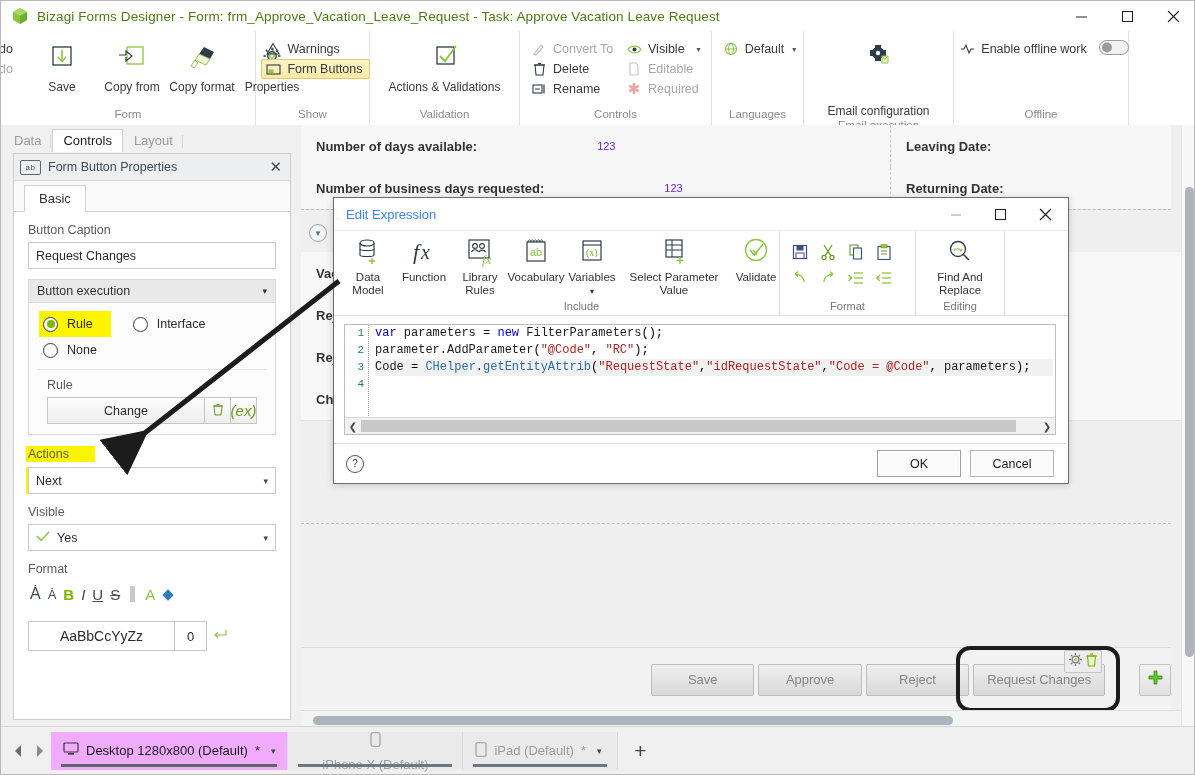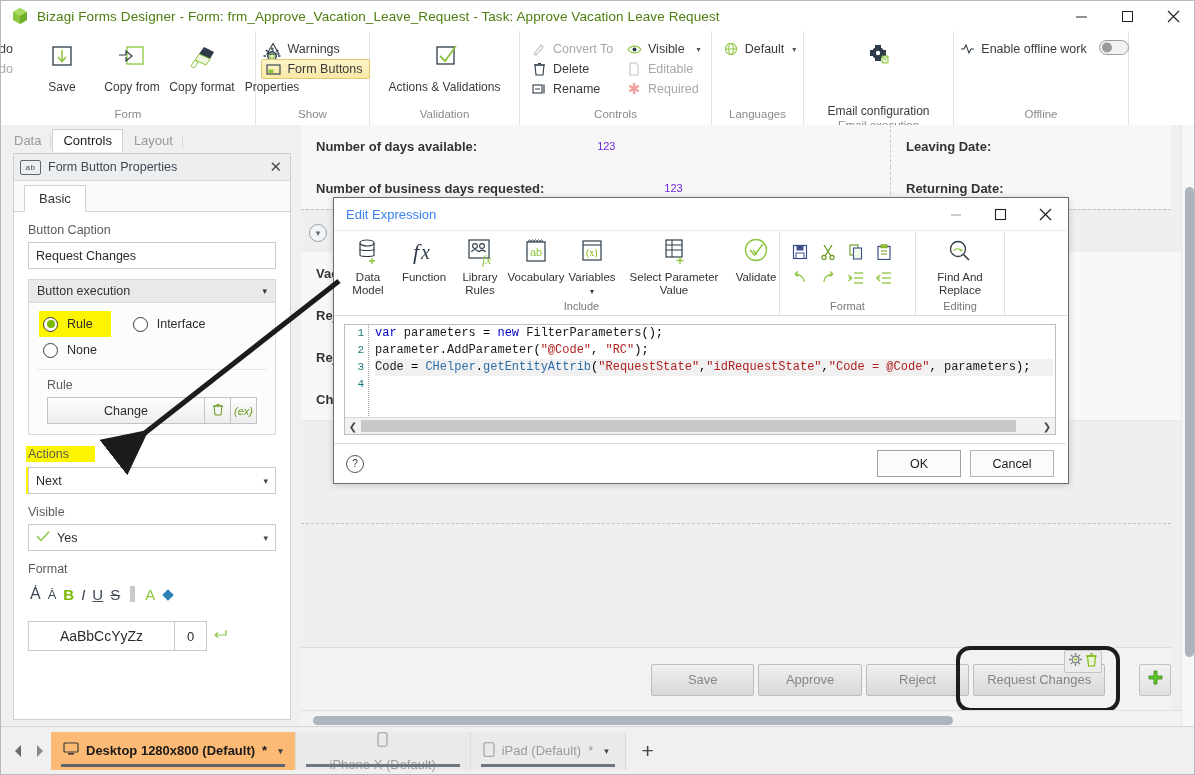--- a/index.html
+++ b/index.html
@@ -165,21 +165,21 @@
     flex: 1; height: 25px; border: 1px solid #c4c4c4;
     background: linear-gradient(#fdfdfd,#ededed);
     display: flex; align-items: center; justify-content: center;
     font-size: 12.5px; color: #2b2b2b;
   }
   .icon-btn {
     width: 25px; height: 25px; border: 1px solid #c4c4c4; border-left: none;
     background: linear-gradient(#fdfdfd,#ededed);
     display: flex; align-items: center; justify-content: center;
   }
-  .fx-btn { font-size: 11px; color: #6b9b1e; font-style: italic; }
+  .fx-btn { font-size: 15px; color: #6b9b1e; font-style: italic; }
 
   .fmt-icons { display: flex; align-items: center; gap: 3px; padding: 4px 0 2px 0; }
   .fmt-icons span { font-size: 15px; color: #3f4a55; padding: 0 2px; }
   .fmt-sep { width: 1px; height: 16px; background: #c9c9c9; margin: 0 5px; }
   .preview-row { display: flex; align-items: center; margin-top: 16px; }
   .preview-box {
     width: 145px; height: 28px; border: 1px solid #c9c9c9; background:#fff;
     display: flex; align-items: center; justify-content: center;
     font-size: 14px; color: #2b2b2b;
   }
@@ -360,21 +360,21 @@
     position: absolute; left: 0; bottom: 0; width: 1195px; height: 47px;
     background: #f0f0f0; border-top: 1px solid #d5d5d5;
     display: flex; align-items: center; padding-left: 6px;
   }
   .nav-arrow { width: 22px; height: 30px; display: flex; align-items: center; justify-content: center; }
   .devtab {
     height: 38px; min-width: 120px; display: flex; align-items: center; gap: 7px;
     padding: 0 12px; position: relative; font-size: 13px; color: #9b9b9b;
     background: #eaeaea; border-right: 1px solid #dcdcdc;
   }
-  .devtab.active { background: #fdba74; color: #1a1a1a; font-weight: bold; }
+  .devtab.active { background: #f0abfc; color: #1a1a1a; font-weight: normal; }
   .devtab::after {
     content: ""; position: absolute; left: 10px; right: 10px; bottom: 3px;
     height: 3px; background: #6e7680;
   }
   .devtab.active::after { background: #5c636b; }
   .devtab .dd { font-size: 9px; color: #444; margin-left: 4px; }
   .addtab {
     width: 44px; height: 38px; display: flex; align-items: center; justify-content: center;
     font-size: 21px; color: #444; background: #f0f0f0;
   }

